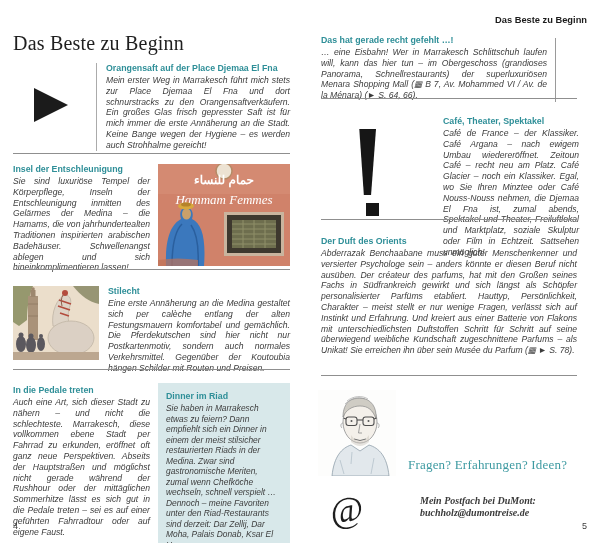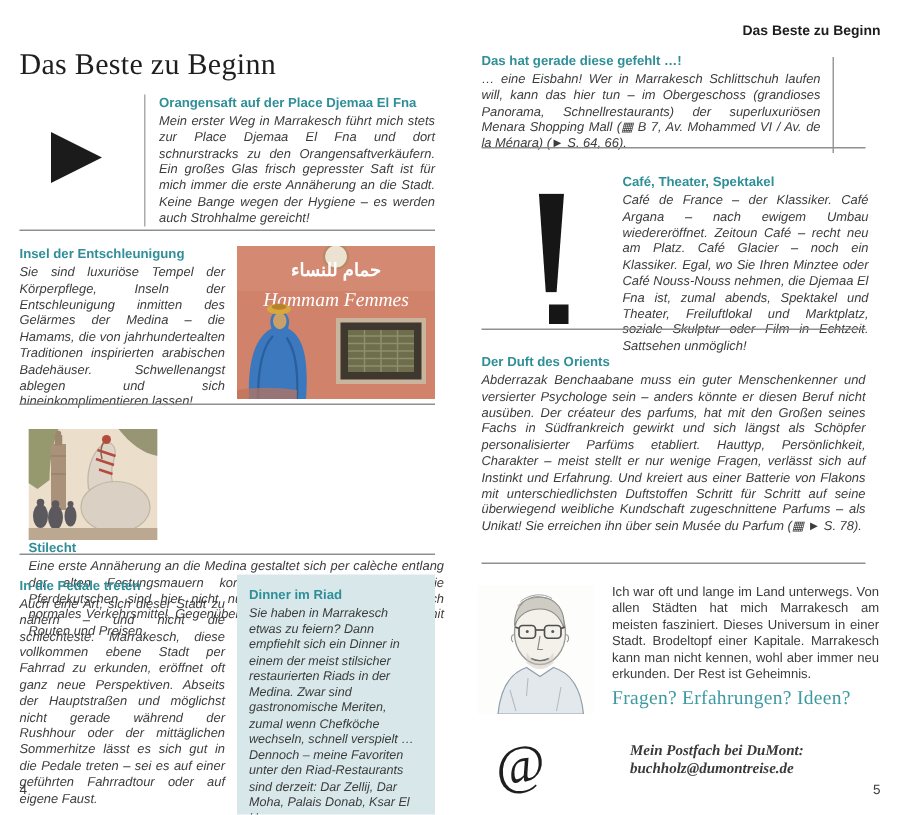--- a/index.html
+++ b/index.html
@@ -17,37 +17,37 @@
   
   .l-title{position:absolute;left:13px;top:32px;font-family:"Liberation Serif",serif;font-size:20px;color:#1f1f1f;letter-spacing:.2px;}
   .sec1{position:absolute;left:13px;top:63px;width:277px;display:flex;}
   .sec1-iconcol{width:83px;flex:none;border-right:1px solid #ababab;position:relative;margin-right:9px;}
   .play{position:absolute;left:21px;top:25px;width:0;height:0;border-left:34px solid #1b1b1b;border-top:17px solid transparent;border-bottom:17px solid transparent;}
   .sec1 .sec-txt{flex:1;}
   .rule1{left:13px;top:153px;width:277px;}
   .sec2{position:absolute;left:13px;top:164px;width:277px;display:flex;}
   .sec2 .sec-txt{width:137px;flex:none;margin-right:8px;}
   .rule2{left:13px;top:269px;width:277px;}
-  .sec3{position:absolute;left:19px;top:286px;width:277px;display:flex;flex-direction:column;}
+  .sec3{position:absolute;left:13px;top:286px;width:277px;display:flex;}
   .sec3 svg{flex:none;margin-right:9px;}
   .sec3 .sec-txt{flex:1;}
   .rule3{left:13px;top:369px;width:277px;}
   .sec4{position:absolute;left:13px;top:385px;width:137px;}
   .riad-box{position:absolute;left:158px;top:383px;width:132px;background:#d8e8ea;padding:8px 8px 10px 8px;box-sizing:border-box;}
   .riad-box .sec-p{text-align:left;font-size:8.4px;line-height:10.5px;}
   .pagenum{position:absolute;font-size:9px;color:#3c3c3c;}
   #pn4{left:13px;top:521px;}
   #pn5{right:13px;top:521px;}
 
   
   .r-header{position:absolute;top:15px;right:13px;font-size:9.3px;font-weight:bold;color:#1c1c1c;}
   .secA{position:absolute;left:21px;top:35px;width:226px;}
   .vlineA{position:absolute;left:255px;top:38px;width:1px;height:64px;background:#9a9a9a;}
   .ruleA{left:21px;top:98px;width:256px;}
-  .secB{position:absolute;left:21px;top:116px;width:258px;display:flex;}
+  .secB{position:absolute;left:21px;top:116px;width:258px;display:flex;gap:28px;}
   .secB-iconcol{width:90px;flex:none;position:relative;margin-right:4px;}
   .excl-bar{position:absolute;left:36px;top:13px;width:19px;height:66px;background:#161616;clip-path:polygon(12% 0,100% 0,74% 100%,36% 100%);}
   .excl-dot{position:absolute;left:45px;top:87px;width:13px;height:13px;background:#161616;}
   .secB .sec-txt{flex:1;}
   .ruleB{left:21px;top:219px;width:256px;}
   .secC{position:absolute;left:21px;top:236px;width:256px;}
   .ruleC{left:21px;top:375px;width:256px;}
   .closing-p{position:absolute;left:108px;top:389px;width:178px;font-size:8.7px;line-height:10.9px;text-align:justify;color:#3c3c3c;}
   .portrait{position:absolute;left:18px;top:390px;}
   .fragen{position:absolute;left:108px;top:457px;font-family:"Liberation Serif",serif;font-size:13px;color:#3d9aa1;letter-spacing:.2px;}
@@ -160,21 +160,21 @@
   </div>
 
   <div class="pagenum" id="pn4">4</div>
 </section>
 
 <section class="page" id="page-right">
 
   <div class="r-header">Das Beste zu Beginn</div>
 
   <div class="secA">
-    <h3 class="sec-h">Das hat gerade diese gefehlt …!</h3>
+    <h3 class="sec-h">Das hat gerade recht gefehlt …!</h3>
     <p class="sec-p">… eine Eisbahn! Wer in Marrakesch Schlittschuh laufen will, kann das hier tun – im Obergeschoss (grandioses Panorama, Schnellrestaurants) der superluxuriösen Menara Shopping Mall (▦ B 7, Av. Mohammed VI / Av. de la Ménara) (► S. 64, 66).</p>
   </div>
   <div class="vlineA"></div>
 
   <div class="rule ruleA"></div>
 
   <div class="secB">
     <div class="secB-iconcol">
       <span class="excl-bar"></span>
       <span class="excl-dot"></span>
@@ -209,21 +209,20 @@
         <line x1="56" y1="29" x2="58.5" y2="28"></line>
     </g>
     <circle cx="33.5" cy="31" r="1" fill="#555"></circle>
       <circle cx="50.5" cy="31" r="1" fill="#555"></circle>
     <path d="M42,34 L40.5,43 L44,43" stroke="#8a8a8a" stroke-width="0.8" fill="none"></path>
     <path d="M36,49 Q42,52 48,49" stroke="#6f6f6f" stroke-width="1" fill="none"></path>
     <path d="M33,45 Q42,58 51,45 L51,52 Q42,60 33,52 Z" fill="#c9c4ba" opacity="0.45"></path>
     <path d="M25,33 C23,33 22,36 24,38 M59,33 C61,33 62,36 60,38" stroke="#9a9a9a" stroke-width="0.8" fill="none"></path>
   </svg>
 
-  <p class="closing-p">Ich war oft und lange im Land unterwegs. Von allen Städten hat mich Marrakesch am meisten fasziniert. Dieses Universum in einer Stadt. Brodeltopf einer Kapitale. Marrakesch kann man nicht kennen, wohl aber immer neu erkunden. Der Rest ist Geheimnis.</p>
 
   <h2 class="fragen">Fragen? Erfahrungen? Ideen?</h2>
 
   <div class="at-glyph">@</div>
   <div class="contact">
     <div>Mein Postfach bei DuMont:</div>
     <div>buchholz@dumontreise.de</div>
   </div>
 
   <div class="pagenum" id="pn5">5</div>

